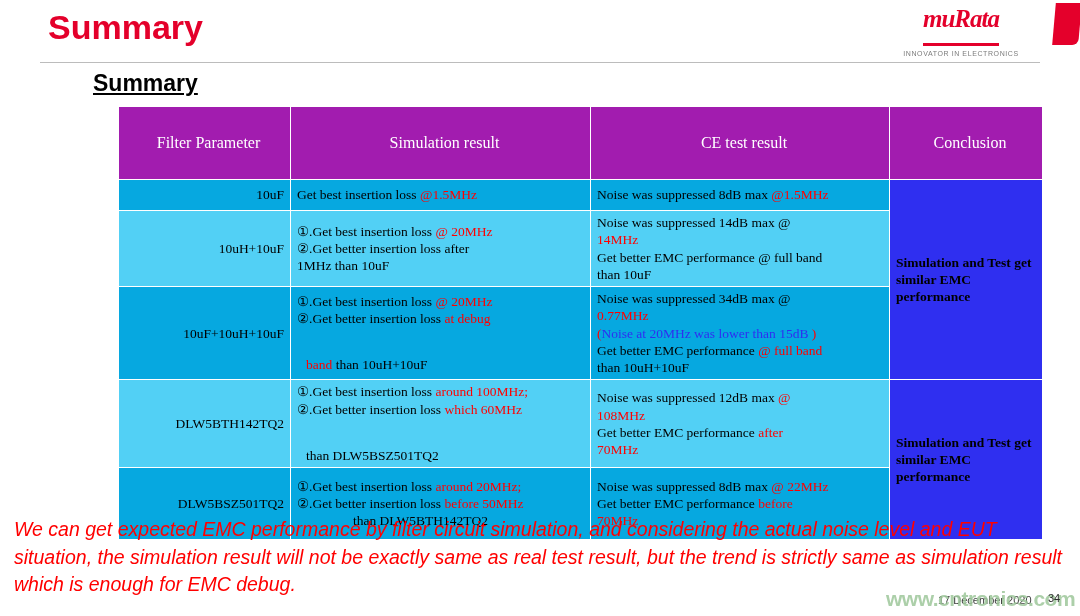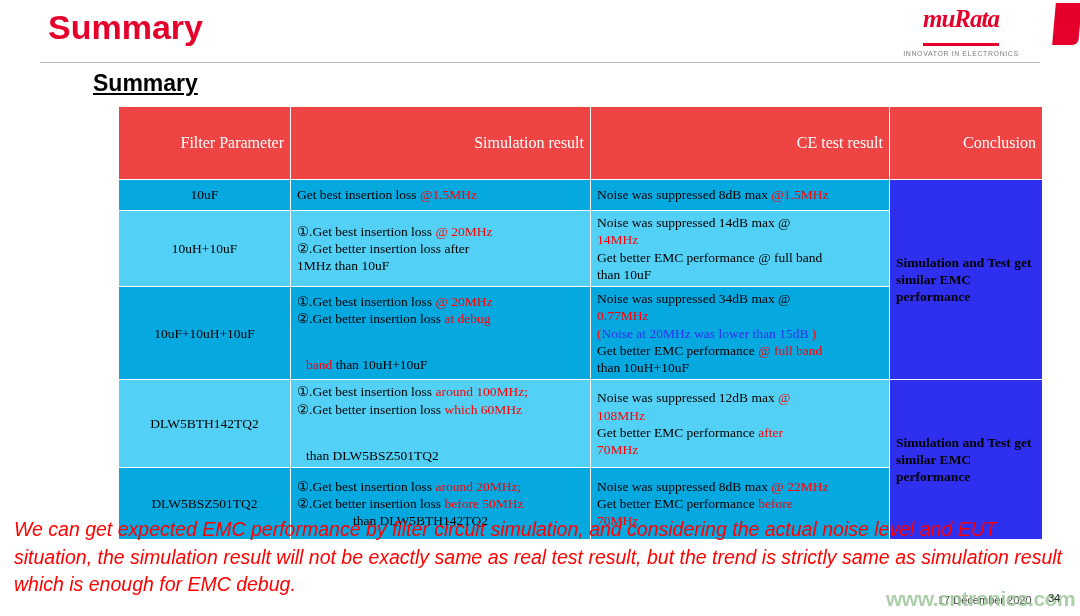--- a/index.html
+++ b/index.html
@@ -89,38 +89,38 @@
   #summary-table td, #summary-table th {
     border: 1px solid #ffffff;
     padding: 3px 6px;
     vertical-align: middle;
     font-family: "Liberation Serif", serif;
     font-size: 13.5px;
     line-height: 1.28;
     color: #000000;
   }
   #summary-table thead th {
-    background: #ef4444;
+    background: #a21caf;
     color: #ffffff;
     font-size: 16px;
     font-weight: normal;
-    text-align: right;
+    text-align: center;
     height: 66px;
     padding-left: 14px;
   }
   .col-param  { width: 151px; }
   .col-sim    { width: 279px; }
   .col-ce     { width: 278px; }
   .col-concl  { width: 132px; }
 
   .row-a td { background: #06a8e0; }
   .row-b td { background: #52d0f5; }
 
   td.param-cell {
-    text-align: center;
+    text-align: right;
     font-size: 13.5px;
   }
   td.concl-cell {
     background: #2f2ff0 !important;
     color: #ffffff;
     font-weight: bold;
     font-size: 14px;
     vertical-align: middle;
     line-height: 1.35;
     padding-left: 8px;

